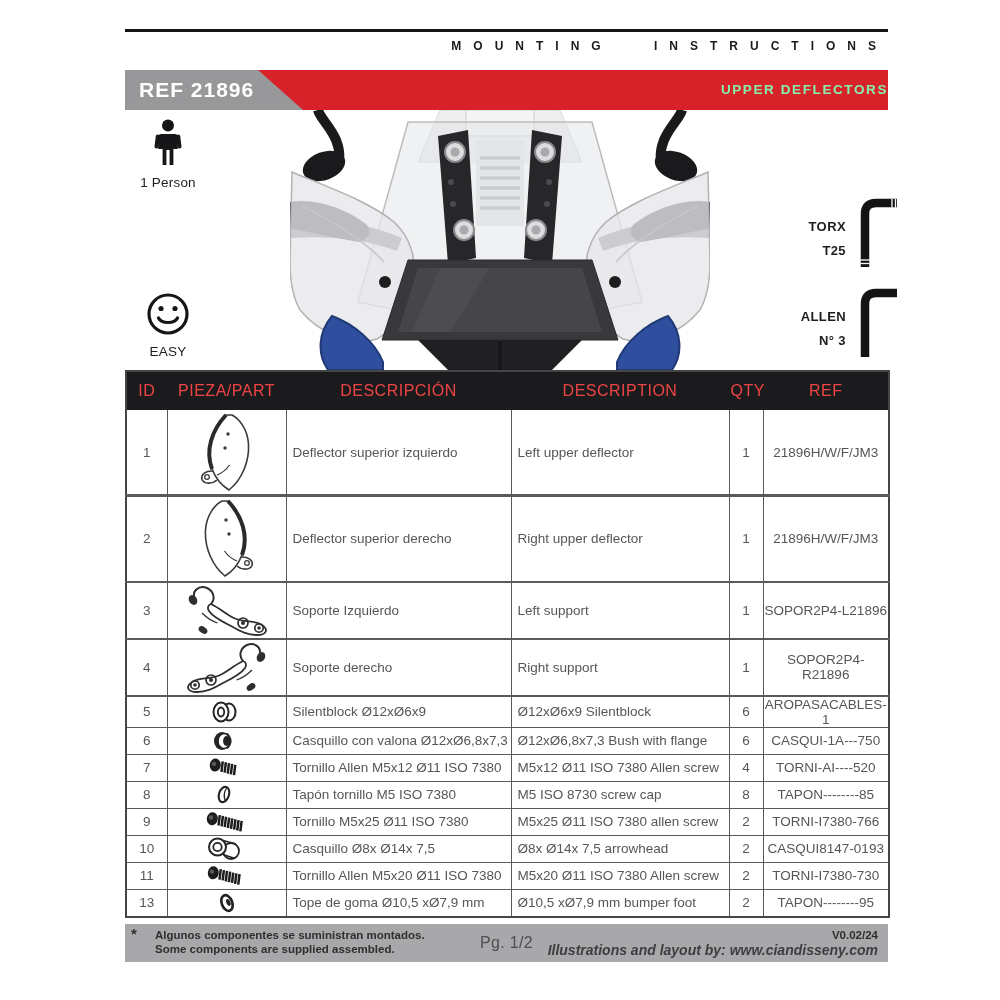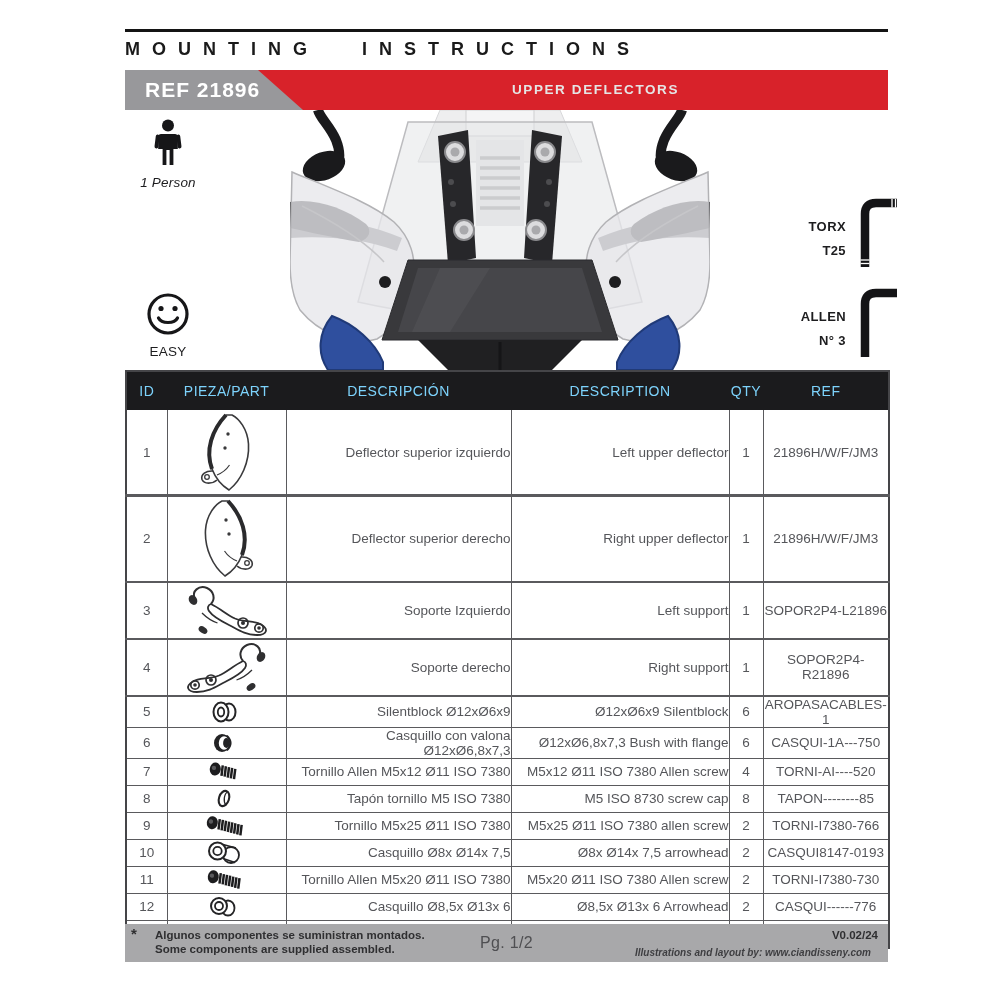--- a/index.html
+++ b/index.html
@@ -1,70 +1,70 @@
 <!DOCTYPE html>
 <html><head>
 <meta charset="utf-8">
 <style>
   html,body{margin:0;padding:0;background:#ffffff;}
   .page{position:relative;width:1000px;height:1000px;background:#fff;
         font-family:"Liberation Sans",sans-serif;overflow:hidden;}
 
   
   .top-rule{position:absolute;left:125px;top:29px;width:763px;height:3px;background:#141414;}
-  .doc-title{position:absolute;left:125px;top:39px;width:763px;text-align:left;
-             font-size:18px;font-weight:bold;color:#1a1a1a;letter-spacing:12px;word-spacing:26px;white-space:nowrap;}
+  .doc-title{position:absolute;left:125px;top:39px;width:763px;text-align:right;
+             font-size:12px;font-weight:bold;color:#1a1a1a;letter-spacing:12px;word-spacing:26px;white-space:nowrap;}
   .ref-bar{position:absolute;left:125px;top:70px;width:763px;height:40px;background:#d8222a;}
   .ref-chip{position:absolute;left:0;top:0;width:178px;height:40px;background:#98989b;
             clip-path:polygon(0 0,133px 0,178px 100%,0 100%);}
-  .ref-chip span{display:block;padding-left:20px;line-height:40px;color:#fff;font-weight:bold;
+  .ref-chip span{display:block;padding-left:14px;line-height:40px;color:#fff;font-weight:bold;
                  font-size:21px;letter-spacing:1px;}
-  .product-title{position:absolute;left:178px;right:0;top:0;height:40px;line-height:40px;text-align:center;
-                 color:#e5e5e5;font-weight:bold;font-size:13.5px;letter-spacing:1.6px;}
+  .product-title{position:absolute;left:178px;right:0;top:0;height:40px;line-height:40px;text-align:right;
+                 color:#86efac;font-weight:bold;font-size:13.5px;letter-spacing:1.6px;}
 
   
   .req-item{position:absolute;width:104px;text-align:center;}
   .req-item .lbl{display:block;margin-top:4px;font-size:13.5px;color:#1d1d1f;letter-spacing:.2px;}
-  #req-person{left:116px;top:119px;font-style:italic;}
+  #req-person{left:116px;top:119px;}
   #req-time{left:116px;top:206px;}
   #req-easy{left:116px;top:292px;}
 
   
   .tool{position:absolute;display:flex;align-items:flex-end;gap:7px;}
   #tool-torx{left:794px;top:190px;}
   #tool-allen{left:794px;top:280px;}
   .tool-labels{display:flex;flex-direction:column;gap:9px;align-items:flex-end;margin-bottom:10px;width:52px;}
   .tool-labels span{font-size:13px;font-weight:bold;color:#1d1d1f;letter-spacing:.4px;}
 
   
   .photo{position:absolute;left:290px;top:110px;width:420px;height:260px;overflow:hidden;}
 
   
   .parts-table{position:absolute;left:125px;top:370px;width:763px;border-collapse:collapse;table-layout:fixed;}
-  .parts-table th{background:#1b1b1d;color:#7dd3fc;font-weight:normal;font-size:14px;letter-spacing:.5px;
+  .parts-table th{background:#1b1b1d;color:#ef4444;font-weight:normal;font-size:16px;letter-spacing:.5px;
                   height:35px;border:1.5px solid #1b1b1d;}
   .parts-table td{border:1.5px solid #5a5a5d;color:#55565a;font-size:13.5px;overflow:hidden;
                   padding:0;vertical-align:middle;background:#fff;}
   .parts-table{border:2px solid #454548;}
   td.c-id,td.c-qty,td.c-ref,td.c-part{text-align:center;}
-  td.c-es,td.c-en{padding-left:14px;text-align:right;}
+  td.c-es,td.c-en{padding-left:6px;text-align:left;}
   tr.row-xl{height:86px;} tr.row-lg{height:53px;} tr.row-sm{height:25.8px;}
   tbody tr.b3 td{border-top-width:3px;}
   tbody tr.b2 td{border-top-width:2.5px;}
   td.c-part svg{display:block;margin:0 auto;}
 
   
   .footer-bar{position:absolute;left:125px;top:924px;width:763px;height:38px;background:#a8a8aa;}
   .foot-note{position:absolute;left:6px;top:5px;font-size:11.5px;font-weight:bold;color:#2f2f31;line-height:13.5px;}
   .foot-note .mark{position:absolute;left:0;top:-2px;font-size:15px;}
   .foot-note .lines{margin-left:24px;}
   .foot-page{position:absolute;left:0;right:0;top:0;height:32px;line-height:38px;text-align:center;
              font-size:16px;color:#4f4f52;letter-spacing:.3px;}
   .foot-version{position:absolute;right:10px;top:5px;font-size:11.5px;font-weight:bold;color:#2f2f31;}
-  .foot-credits{position:absolute;right:17px;bottom:4px;font-size:10px;font-weight:bold;font-style:italic;color:#3e3e41;}
+  .foot-credits{position:absolute;right:10px;bottom:4px;font-size:14px;font-weight:bold;font-style:italic;color:#3e3e41;}
 </style>
 </head>
 <body>
 
 <div class="page">
 
   <div class="top-rule"></div>
   <div class="doc-title">MOUNTING INSTRUCTIONS</div>
 
   <div class="ref-bar">
@@ -396,34 +396,20 @@
                 <line x1="37.2" y1="9.7" x2="37.2" y2="20.2" stroke="#1d1d1f" stroke-width="2.5"></line>
               </g>
             </svg>
           </td>
           <td class="c-es">Tornillo Allen M5x20 Ø11 ISO 7380</td>
           <td class="c-en">M5x20 Ø11 ISO 7380 Allen screw</td>
           <td class="c-qty">2</td>
           <td class="c-ref">TORNI-I7380-730</td>
         </tr>
         <tr class="row-sm">
-          <td class="c-id">12</td>
-          <td class="c-part">
-            <svg width="50" height="26" viewBox="0 0 50 26">
-     <ellipse cx="26" cy="14" rx="6.5" ry="7.5" fill="#fff" stroke="#242426" stroke-width="1.8"></ellipse>
-     <circle cx="17" cy="12" r="8" fill="#fff" stroke="#242426" stroke-width="2"></circle>
-     <circle cx="17" cy="12" r="4" fill="none" stroke="#242426" stroke-width="1.8"></circle>
-            </svg>
-          </td>
-          <td class="c-es">Casquillo Ø8,5x Ø13x 6</td>
-          <td class="c-en">Ø8,5x Ø13x 6 Arrowhead</td>
-          <td class="c-qty">2</td>
-          <td class="c-ref">CASQUI------776</td>
-        </tr>
-        <tr class="row-sm">
           <td class="c-id">13</td>
           <td class="c-part">
             <svg width="50" height="26" viewBox="0 0 50 26">
               <g transform="rotate(-22 25 13)">
      <ellipse cx="25" cy="13" rx="5.2" ry="8.2" fill="none" stroke="#232325" stroke-width="2.7"></ellipse>
      <ellipse cx="26.5" cy="13" rx="2" ry="3.6" fill="#232325"></ellipse>
               </g>
             </svg>
           </td>
           <td class="c-es">Tope de goma Ø10,5 xØ7,9 mm</td>

